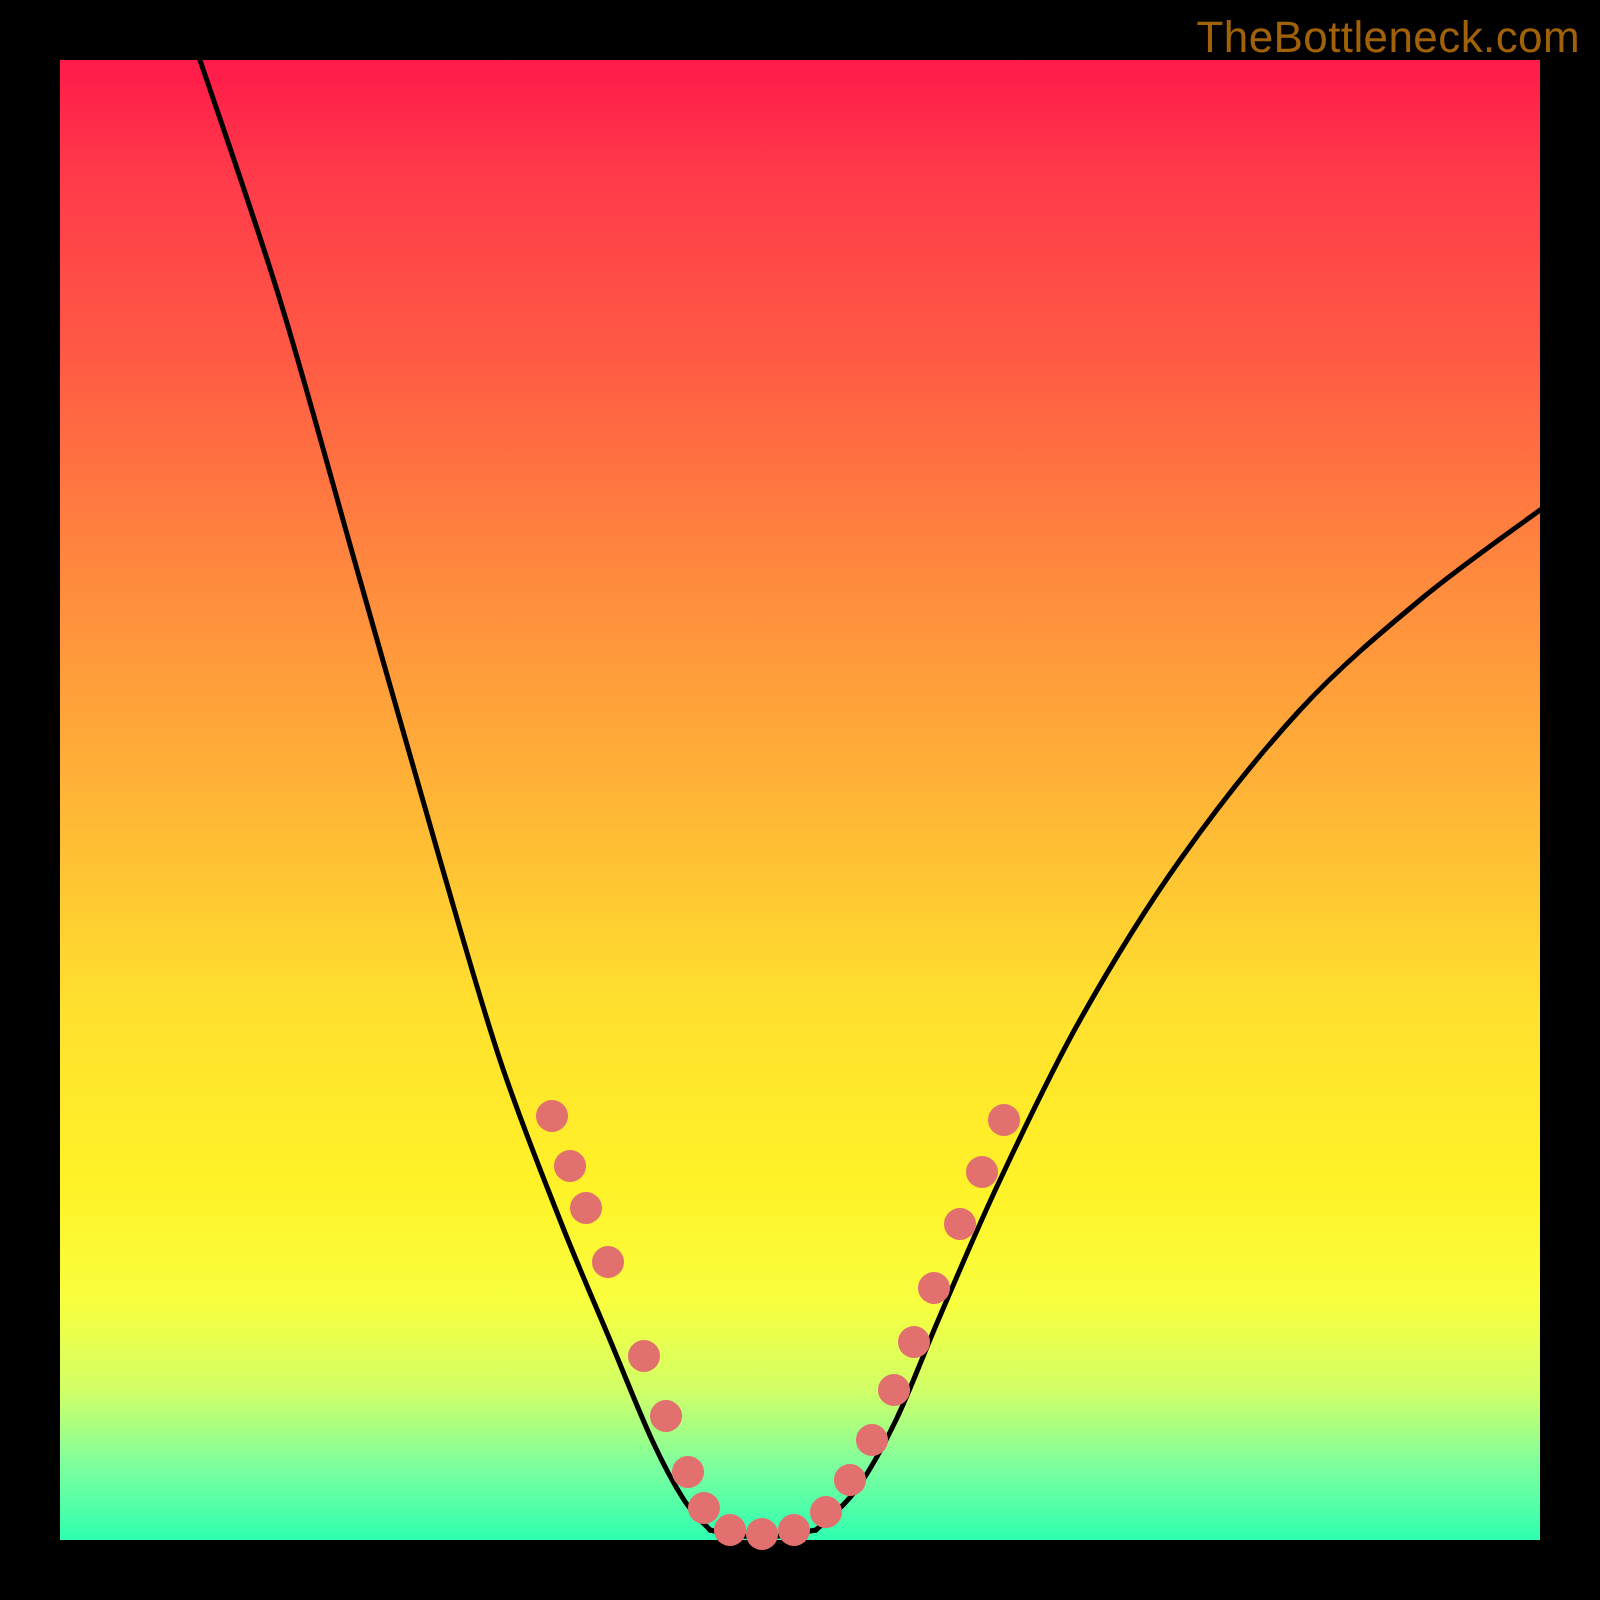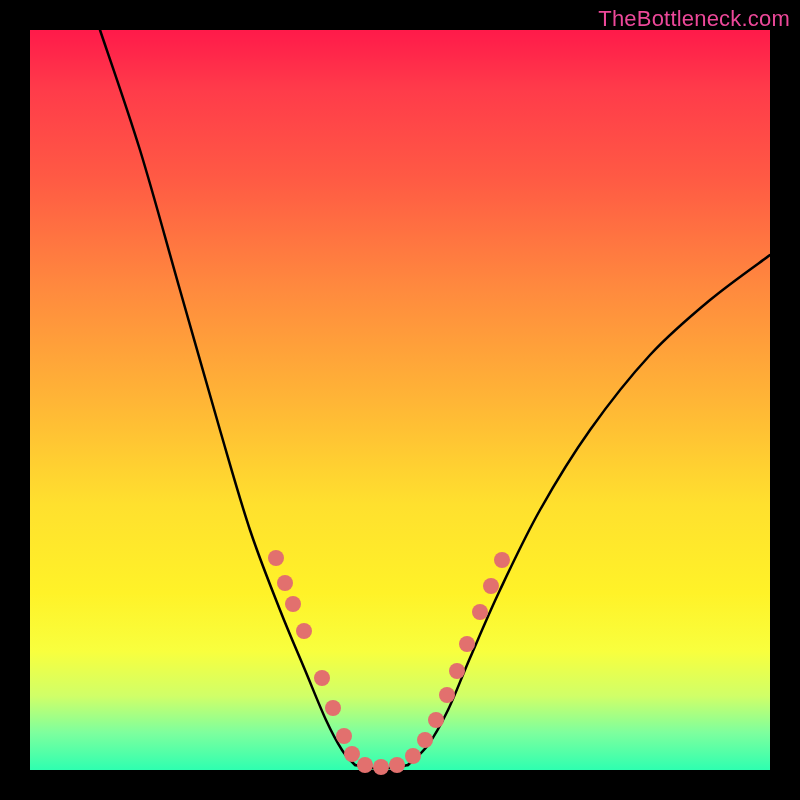--- a/index.html
+++ b/index.html
@@ -27,21 +27,21 @@
       #fff228 76%,
       #f8ff3e 84%,
       #d0ff68 90%,
       #7dff9e 95%,
       #2effb0 100%);
   }
   .attribution {
     position: absolute;
     top: 6px;
     right: 10px;
-    color: #ec4899;
+    color: #a16207;
     font-size: 22px;
     font-weight: 500;
     letter-spacing: 0.2px;
   }
   svg.curve {
     position: absolute;
     top: 0;
     left: 0;
     width: 740px;
     height: 740px;

